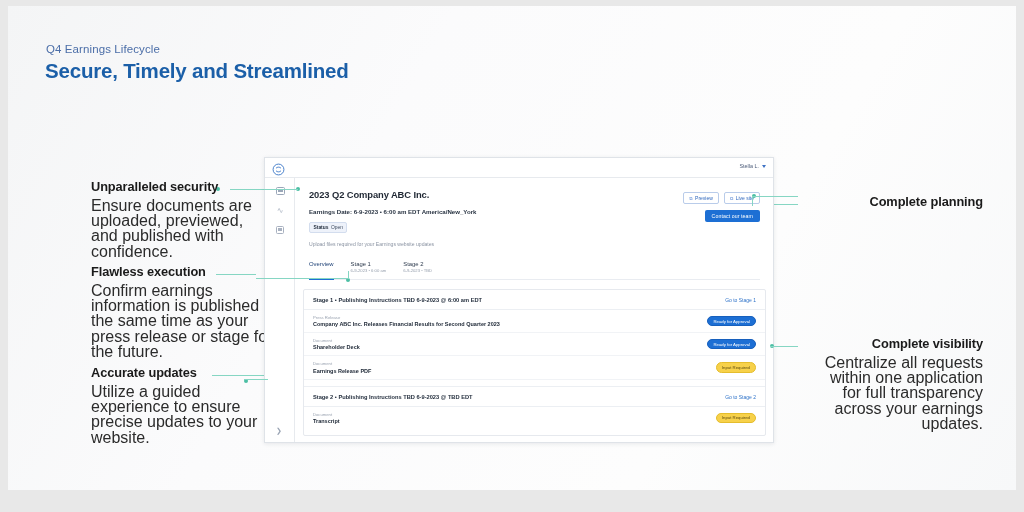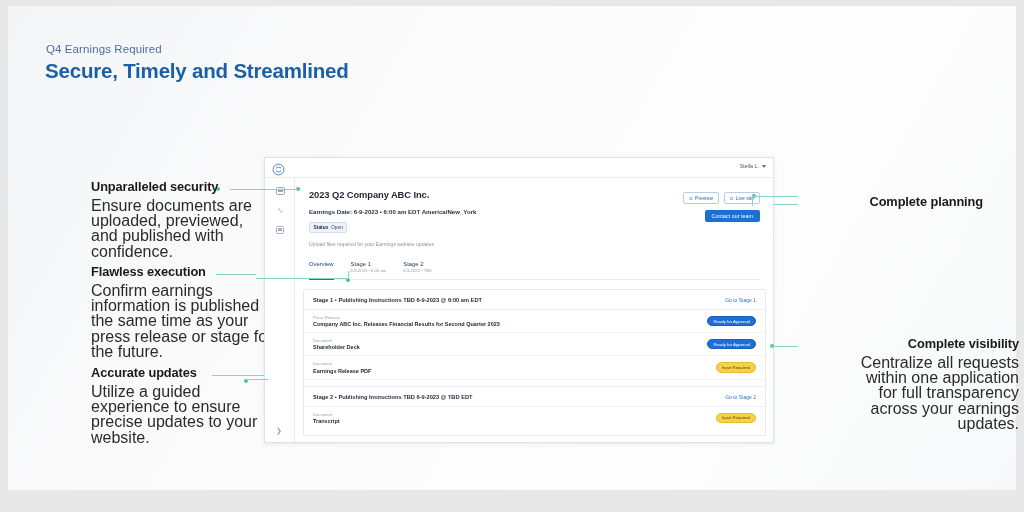--- a/index.html
+++ b/index.html
@@ -42,21 +42,21 @@
   .callout .cb {
     font-size: 16px; line-height: 15.2px; color: #2b2b2b;
     margin-top: 4px;
   }
   .callout.right { text-align: right; }
 
   #c-security { left: 68px; top: 173px; width: 180px; }
   #c-exec     { left: 68px; top: 258px; width: 190px; }
   #c-updates  { left: 68px; top: 359px; width: 180px; }
   #c-planning { left: 788px; top: 188px; width: 172px; }
-  #c-visible  { left: 824px; top: 330px; width: 172px; }
+  #c-visible  { left: 788px; top: 330px; width: 172px; }
 
   
   .conn { position: absolute; background: #86d6c3; }
   .conn.h { height: 1.4px; }
   .conn.v { width: 1.4px; }
   .dot {
     position: absolute; width: 4px; height: 4px; border-radius: 50%;
     background: #4cbfa4;
   }
 
@@ -198,21 +198,21 @@
   .pill.blue { background: #1d6fd4; color: #fff; border: 1px solid #1760bd; }
   .pill.yellow { background: #f7d14a; color: #5b4a10; border: 1px solid #e5bd2c; }
   .spacer { height: 6px; }
 </style>
 </head>
 <body>
 
 <div id="page">
   <div id="slide">
 
-    <div id="eyebrow">Q4 Earnings Required</div>
+    <div id="eyebrow">Q4 Earnings Lifecycle</div>
     <div id="headline">
       <div>Secure, Timely and Streamlined</div>
     </div>
 
     <div class="conn h" style="left:222px; top:183px; width:34px;"></div>
     <div class="dot" style="left:208px; top:181px;"></div>
     <div class="conn v" style="left:208px; top:183px; height:0px;"></div>
 
     <div class="conn h" style="left:208px; top:268px; width:40px;"></div>
 

